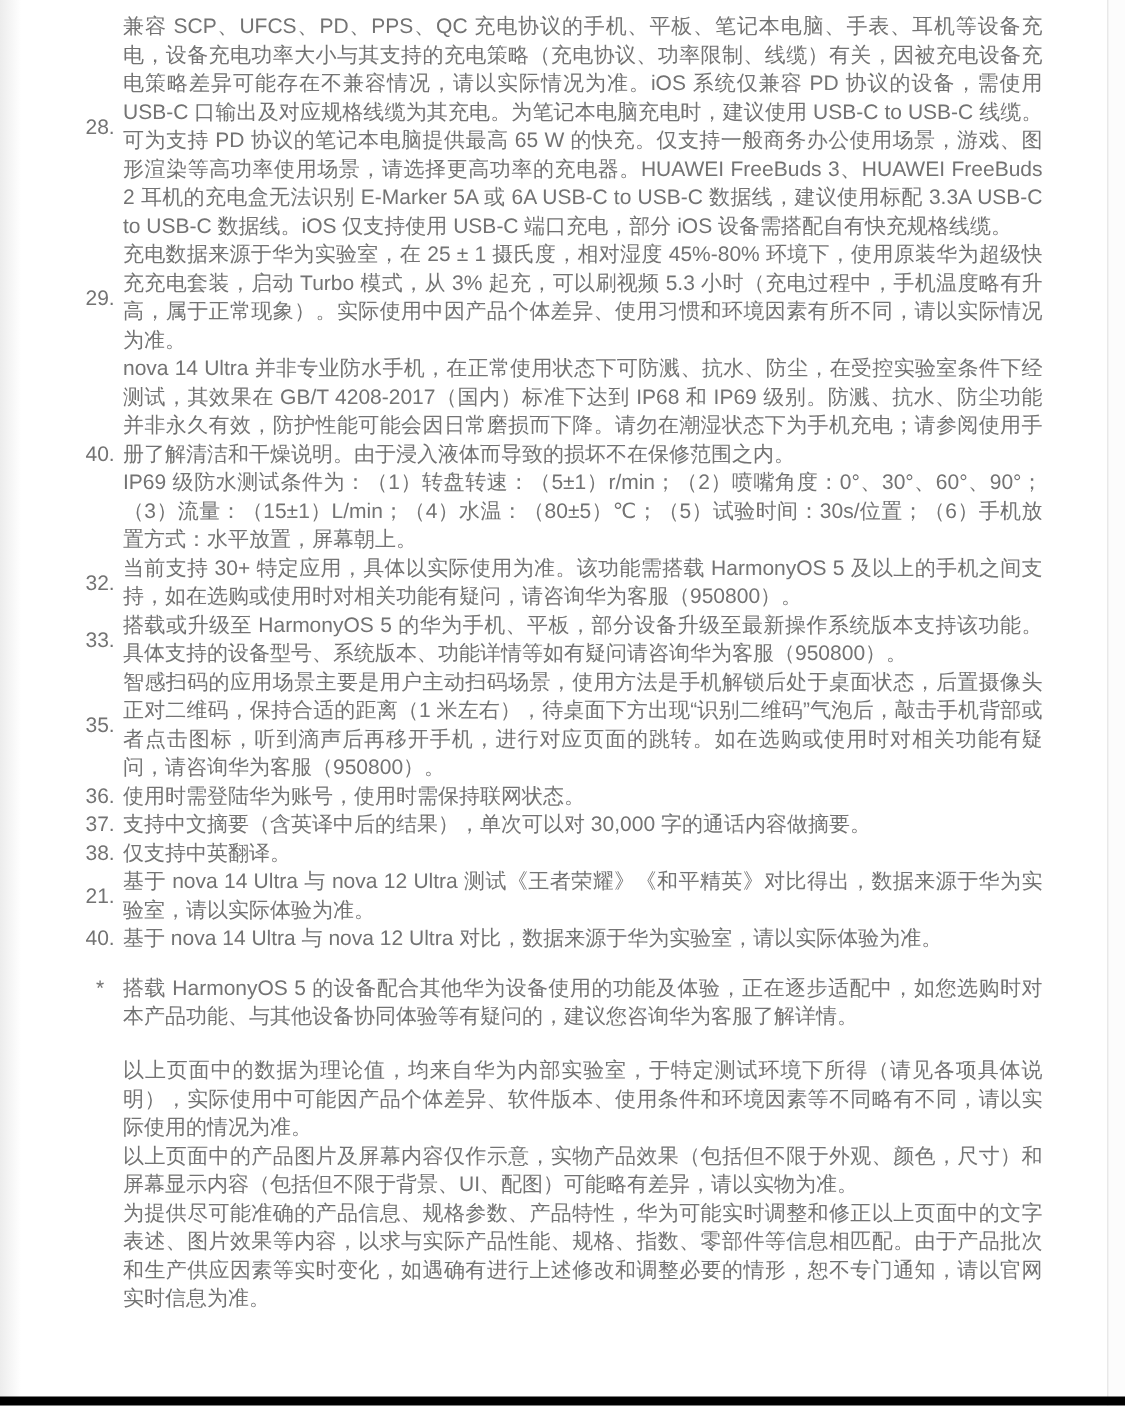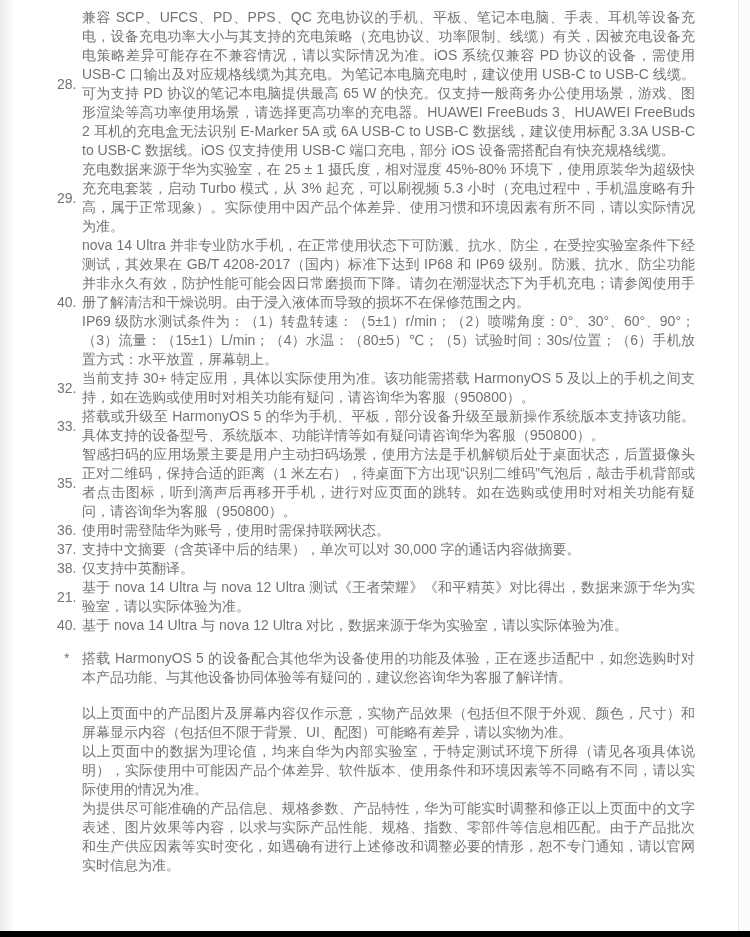--- a/index.html
+++ b/index.html
@@ -156,19 +156,19 @@
         </div>
       </div>
     </div>
 
   <div class="asterisk-block">
     <div class="asterisk-marker">*</div>
     <div class="asterisk-text">搭载 HarmonyOS 5 的设备配合其他华为设备使用的功能及体验，正在逐步适配中，如您选购时对本产品功能、与其他设备协同体验等有疑问的，建议您咨询华为客服了解详情。</div>
   </div>
 
   <div class="disclaimer-block">
+      <p>以上页面中的数据为理论值，均来自华为内部实验室，于特定测试环境下所得（请见各项具体说明），实际使用中可能因产品个体差异、软件版本、使用条件和环境因素等不同略有不同，请以实际使用的情况为准。</p>
       <p>以上页面中的产品图片及屏幕内容仅作示意，实物产品效果（包括但不限于外观、颜色，尺寸）和屏幕显示内容（包括但不限于背景、UI、配图）可能略有差异，请以实物为准。</p>
-      <p>以上页面中的数据为理论值，均来自华为内部实验室，于特定测试环境下所得（请见各项具体说明），实际使用中可能因产品个体差异、软件版本、使用条件和环境因素等不同略有不同，请以实际使用的情况为准。</p>
       <p>为提供尽可能准确的产品信息、规格参数、产品特性，华为可能实时调整和修正以上页面中的文字表述、图片效果等内容，以求与实际产品性能、规格、指数、零部件等信息相匹配。由于产品批次和生产供应因素等实时变化，如遇确有进行上述修改和调整必要的情形，恕不专门通知，请以官网实时信息为准。</p>
     </div>
 </div>
 
 <div class="bottom-bar"></div>
 
 </body></html>

